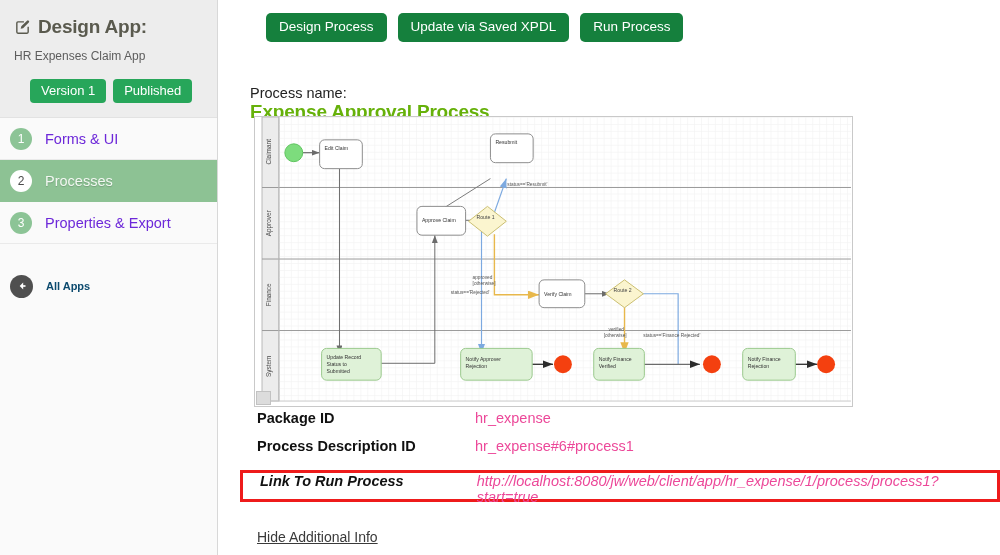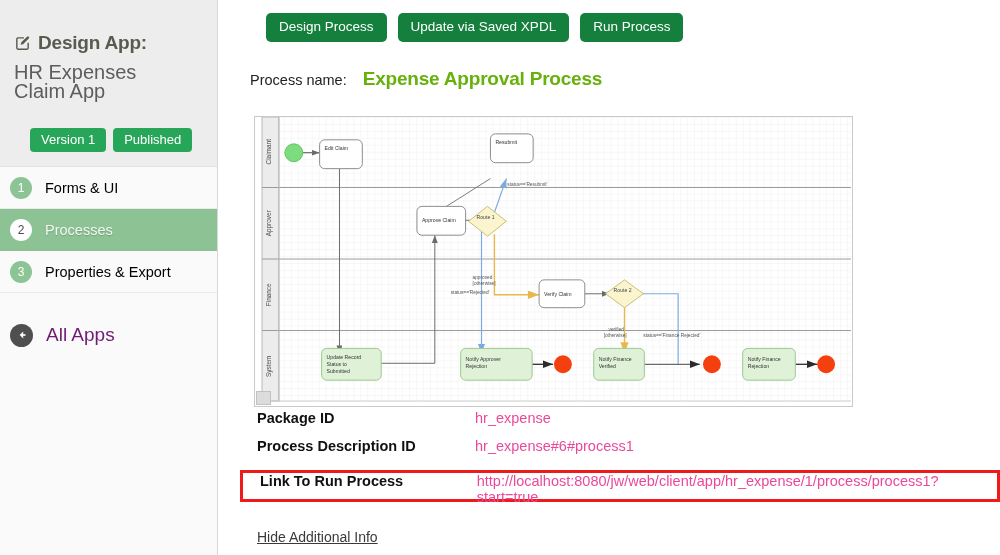--- a/index.html
+++ b/index.html
@@ -8,74 +8,74 @@
     font-family:"Liberation Sans",sans-serif;color:#333;
   }
   .app{position:relative;width:1000px;height:555px;}
 
   
   .sidebar{
     position:absolute;left:0;top:0;width:218px;height:555px;
     background:#fafafa;border-right:1px solid #d8d8d8;box-sizing:border-box;
   }
   .sidebar-head{
-    background:#ededed;padding:32px 14px 14px 14px;box-sizing:border-box;
+    background:#ededed;padding:16px 14px 14px 14px;box-sizing:border-box;
     border-bottom:1px solid #e2e2e2;
   }
   .design-title{
     font-size:19px;font-weight:bold;color:#5a5a4e;letter-spacing:-0.2px;
     display:flex;align-items:center;gap:7px;margin-bottom:9px;
   }
   .pencil-icon{display:inline-block;width:17px;height:17px;}
   .app-name{
-    font-size:20px;color:#5d5d5d;line-height:19px;margin-bottom:27px;
+    font-size:12px;color:#5d5d5d;line-height:19px;margin-bottom:13px;
     max-width:170px;
   }
   .badges{display:flex;gap:7px;margin-left:16px;}
   .badge{
     background:#27a65a;color:#fff;font-size:13px;padding:5px 11px 6px 11px;
     border-radius:4px;line-height:1;
   }
 
   .nav{padding:0;margin:0;}
   .nav-item{
     display:flex;align-items:center;gap:13px;height:42px;padding:0 0 0 10px;
     box-sizing:border-box;border-bottom:1px solid #eaeaea;cursor:pointer;
   }
   .nav-item.active{background:#8dc294;border-bottom:1px solid #8dc294;}
   .num-circle{
     width:22px;height:22px;border-radius:50%;background:#8cc496;color:#fff;
     font-size:12px;display:flex;align-items:center;justify-content:center;
     flex:0 0 22px;
   }
   .nav-item.active .num-circle{background:#fff;color:#4a4a4a;}
-  .nav-label{font-size:14.5px;color:#000000;}
+  .nav-label{font-size:14.5px;color:#6d28d9;}
   .nav-item.active .nav-label{color:#f2f8f2;text-shadow:0 1px 1px rgba(0,0,0,.18);}
 
   .allapps{
     display:flex;align-items:center;gap:13px;height:44px;padding-left:10px;
     margin-top:20px;cursor:pointer;
   }
   .back-circle{
     width:23px;height:23px;border-radius:50%;background:#4f4f4f;
     display:flex;align-items:center;justify-content:center;flex:0 0 23px;
   }
-  .allapps .nav-label{font-size:19px;color:#701a75;}
+  .allapps .nav-label{font-size:11px;color:#0c4a6e;font-weight:bold;}
 
   
   .main{position:absolute;left:218px;top:0;width:782px;height:555px;}
 
   .toolbar{position:absolute;left:48px;top:13px;display:flex;gap:11px;}
   .btn{
     background:#15803d;color:#fff;border:none;border-radius:5px;
     font-size:13.5px;font-family:"Liberation Sans",sans-serif;
     padding:7px 13px 8px 13px;line-height:1;cursor:pointer;
   }
 
-  .pname-row{position:absolute;left:32px;top:68px;display:flex;align-items:baseline;gap:16px;}
+  .pname-row{position:absolute;left:32px;top:85px;display:flex;align-items:baseline;flex-direction:column;}
   .pname-label{font-size:14.5px;color:#222;}
   .pname-value{font-size:19px;font-weight:bold;color:#66b10a;letter-spacing:-0.2px;}
 
   
   .diagram{
     position:absolute;left:36px;top:116px;width:599px;height:291px;
     border:1px solid #c9c9c9;background:#fff;box-sizing:border-box;overflow:hidden;
   }
   .canvas{
     position:absolute;left:0;top:0;width:100%;height:100%;
@@ -84,21 +84,21 @@
     position:absolute;left:1px;bottom:1px;width:15px;height:14px;
     background:#dcdcdc;border:1px solid #c2c2c2;box-sizing:border-box;
   }
 
   
   .info{position:absolute;left:22px;top:410px;width:760px;}
   .info-row{display:flex;align-items:flex-start;height:28px;gap:13px;}
   .info-key{width:222px;font-size:14.5px;font-weight:bold;color:#111;padding-left:17px;box-sizing:border-box;}
   .info-val{font-size:14.5px;color:#ec4899;}
   .row-highlight{
-    border:3px solid #ee1b1b;height:32px;box-sizing:border-box;margin-top:4px;
+    border:3px solid #ee1b1b;height:32px;box-sizing:border-box;margin-top:4px;font-style:italic;
   }
   .hide-link{
     position:absolute;left:39px;top:529px;font-size:14px;color:#3a3a3a;
     text-decoration:underline;cursor:pointer;
   }
 
   
   .dg-txt{font-family:"Liberation Sans",sans-serif;}
 </style>
 </head>

